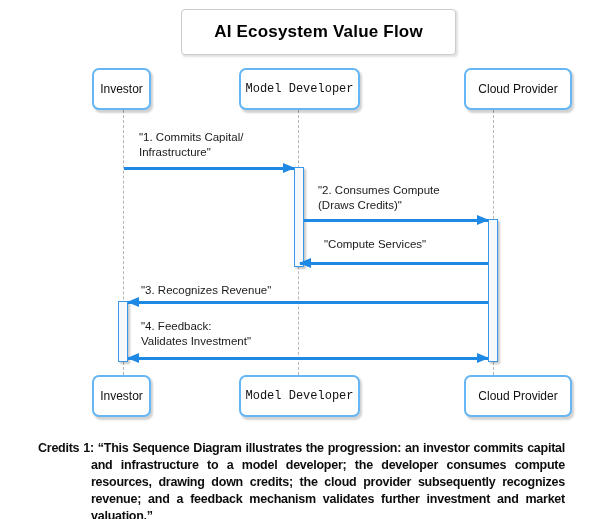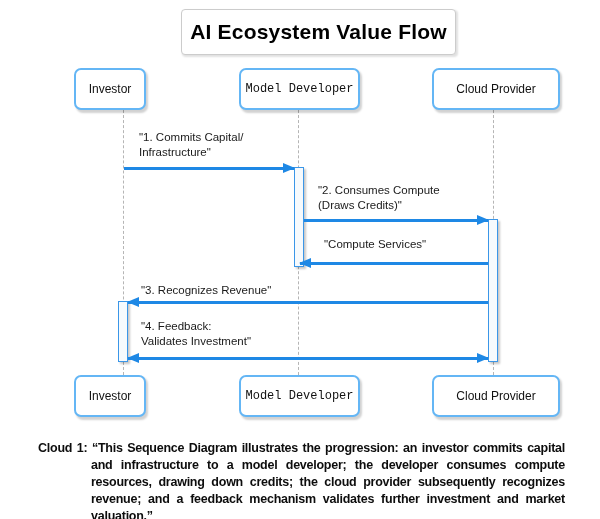--- a/index.html
+++ b/index.html
@@ -11,34 +11,34 @@
   }
 
   
   .title-box {
     position:absolute; left:181px; top:9px; width:275px; height:46px;
     background:#fff; border:1px solid #cccccc; border-radius:4px;
     box-shadow:1.5px 1.5px 2px rgba(0,0,0,0.12);
     display:flex; align-items:center; justify-content:center;
   }
   .title-box .t {
-    font-size:21px; font-weight:bold; letter-spacing:0.2px; color:#000;
+    font-size:17px; font-weight:bold; letter-spacing:0.2px; color:#000;
   }
 
   
   .actor {
     position:absolute; height:42px; background:#fff;
     border:2px solid #64b6f5; border-radius:7px;
     box-shadow:2px 2.5px 2px rgba(0,0,0,0.18);
     display:flex; align-items:center; justify-content:center;
     font-size:12px; color:#111;
   }
-  .a-inv { left:74px;  width:72px; }
+  .a-inv { left:92px;  width:59px; }
   .a-md  { left:239px; width:121px;font-family:Liberation Mono, monospace; }
-  .a-cp  { left:432px; width:128px; }
+  .a-cp  { left:464px; width:108px; }
   .row-top { top:68px; }
   .row-bot { top:375px; }
 
   
   .lifeline {
     position:absolute; top:110px; height:265px; width:0;
     border-left:1.5px dashed #b5b5b5;
   }
   .ll-inv { left:123px; }
   .ll-md  { left:298px; }
@@ -141,15 +141,15 @@
 
   <div class="msg-label lbl1">"1. Commits Capital/
 Infrastructure"</div>
   <div class="msg-label lbl2">"2. Consumes Compute
 (Draws Credits)"</div>
   <div class="msg-label lbl3">"Compute Services"</div>
   <div class="msg-label lbl4">"3. Recognizes Revenue"</div>
   <div class="msg-label lbl5">"4. Feedback:
 Validates Investment"</div>
 
-  <p class="caption"><span>Cloud 1:</span> <span>“This Sequence Diagram illustrates the progression: an investor commits capital and infrastructure to a model developer; the developer consumes compute resources, drawing down credits; the cloud provider subsequently recognizes revenue; and a feedback mechanism validates further investment and market valuation.”</span></p>
+  <p class="caption"><span>Credits 1:</span> <span>“This Sequence Diagram illustrates the progression: an investor commits capital and infrastructure to a model developer; the developer consumes compute resources, drawing down credits; the cloud provider subsequently recognizes revenue; and a feedback mechanism validates further investment and market valuation.”</span></p>
 
 </div>
 
 </body></html>

